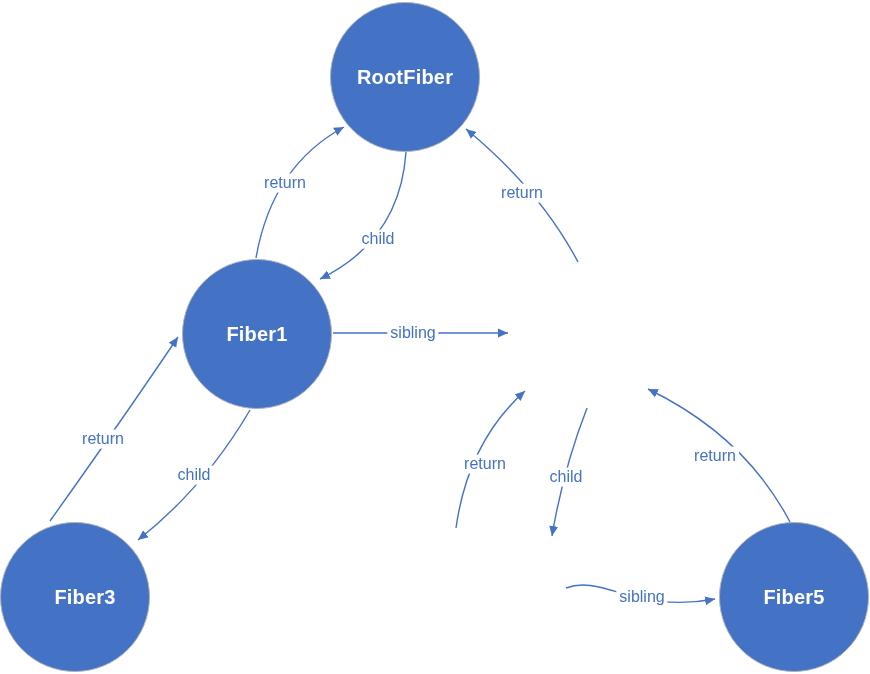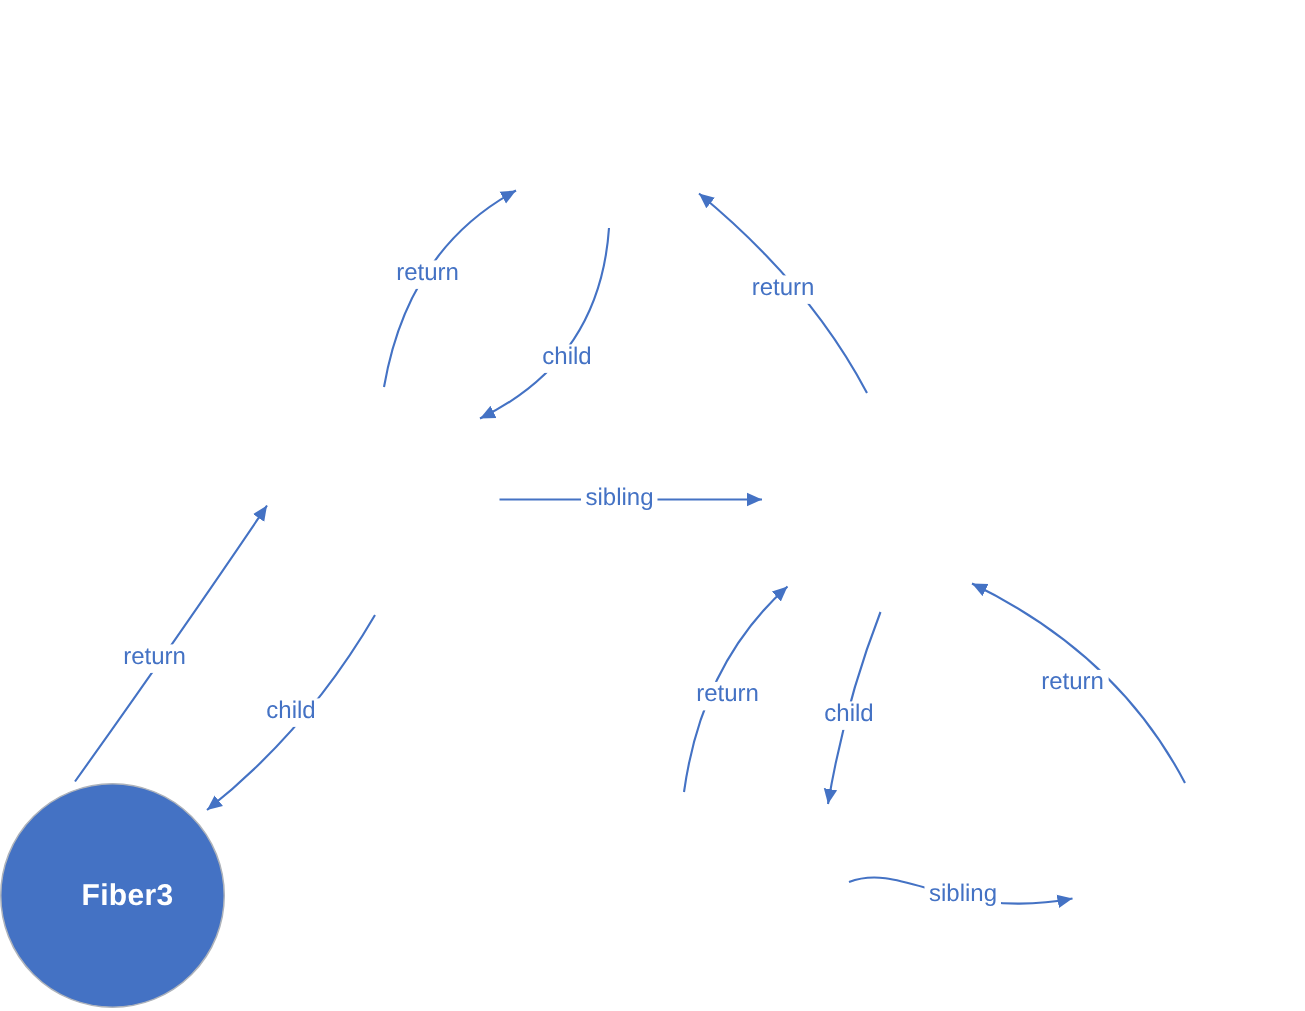--- a/index.html
+++ b/index.html
@@ -66,22 +66,31 @@
     <path class="edge" d="M 578 262 Q 540 190 466 129" marker-end="url(#arrow)"></path>
     <path class="edge" d="M 333 333 L 508 333" marker-end="url(#arrow)"></path>
     <path class="edge" d="M 50 521 Q 122 420 178 337" marker-end="url(#arrow)"></path>
     <path class="edge" d="M 250 410 Q 205 487 138 540" marker-end="url(#arrow)"></path>
     <path class="edge" d="M 456 528 Q 468 442 525 391" marker-end="url(#arrow)"></path>
     <path class="edge" d="M 587 408 Q 563 470 552 536" marker-end="url(#arrow)"></path>
     <path class="edge" d="M 790 522 Q 745 436 648 389" marker-end="url(#arrow)"></path>
     <path class="edge" d="M 566 588 C 602 574 636 614 715 599" marker-end="url(#arrow)"></path>
   </svg>
 
+  <div class="node" style="left:330px;top:2px;">
+    <span>RootFiber</span>
+  </div>
+  <div class="node" style="left:182px;top:259px;">
+    <span>Fiber1</span>
+  </div>
   <div class="node" style="left:0px;top:522px;padding-left:20px;">
     <span>Fiber3</span>
+  </div>
+  <div class="node" style="left:719px;top:522px;">
+    <span>Fiber5</span>
   </div>
 
   <div class="edge-label" style="left:285px;top:183px;">return</div>
   <div class="edge-label" style="left:378px;top:239px;">child</div>
   <div class="edge-label" style="left:522px;top:193px;">return</div>
   <div class="edge-label" style="left:413px;top:333px;">sibling</div>
   <div class="edge-label" style="left:103px;top:439px;">return</div>
   <div class="edge-label" style="left:194px;top:475px;">child</div>
   <div class="edge-label" style="left:485px;top:464px;">return</div>
   <div class="edge-label" style="left:566px;top:477px;">child</div>

